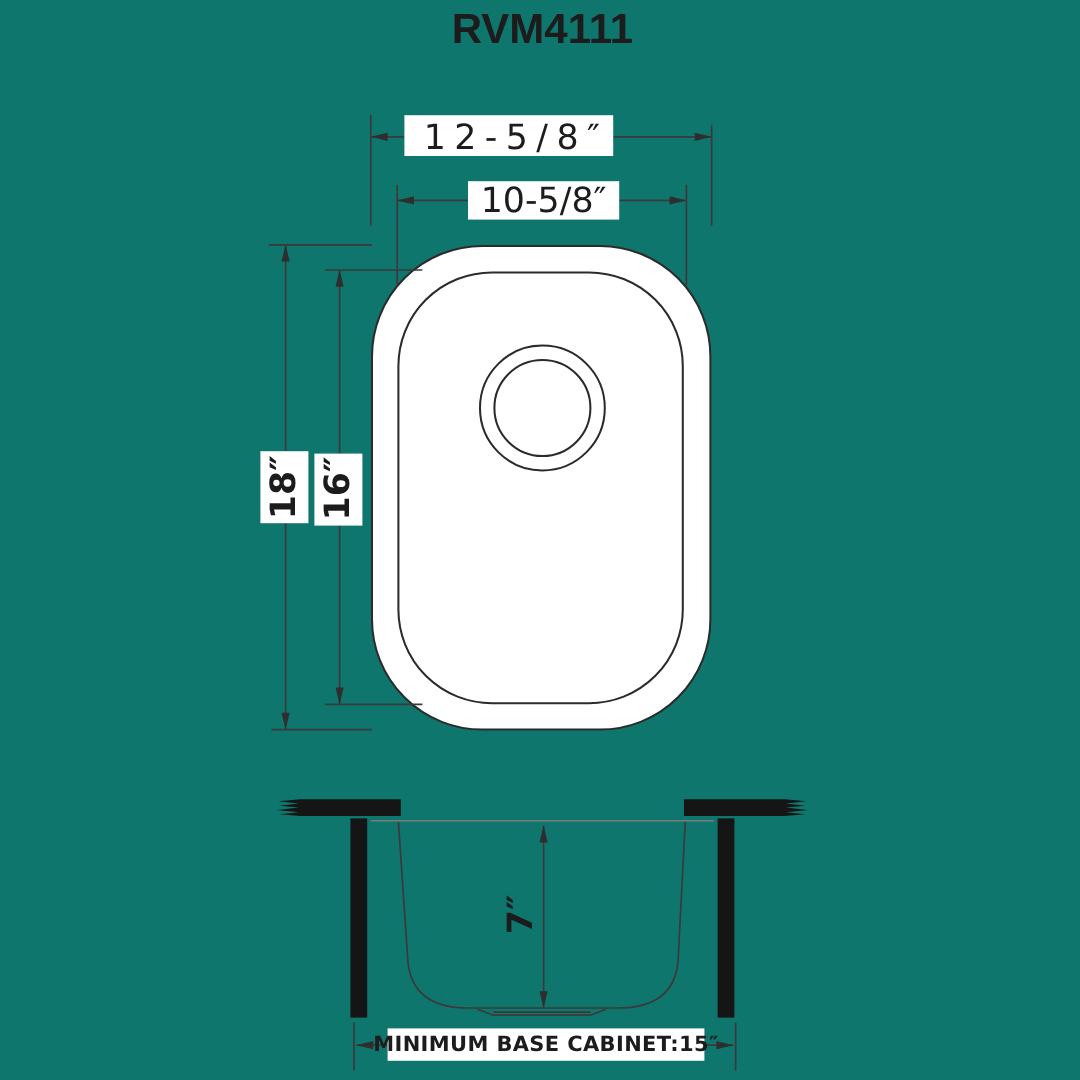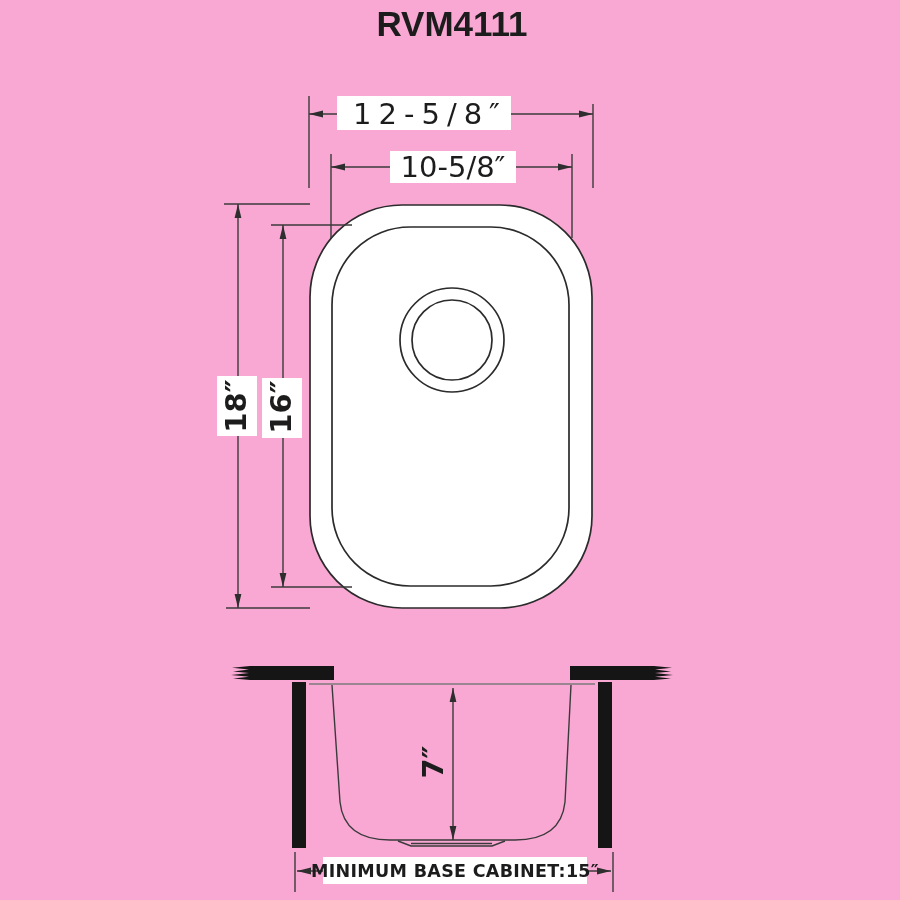--- a/index.html
+++ b/index.html
@@ -1,17 +1,17 @@
 <!DOCTYPE html>
 <html><head>
 <meta charset="utf-8">
 <style>
   html, body { margin: 0; padding: 0; background: #ffffff; }
   .page {
-    width: 900px; height: 900px; position: relative; background: #f9a8d4;
+    width: 900px; height: 900px; position: relative; background: #0f766e;
     font-family: "DejaVu Sans", "Liberation Sans", sans-serif;
     overflow: hidden;
   }
   svg { display: block; }
 
   
   .shape   { fill: #ffffff; stroke: #2b2b2b; stroke-width: 1.7; }
   .ln      { fill: none; stroke: #3a3a3a; stroke-width: 1.4; }
   .rimln   { fill: none; stroke: #7a7a7a; stroke-width: 1.3; }
   .solid   { fill: #151515; stroke: none; }

